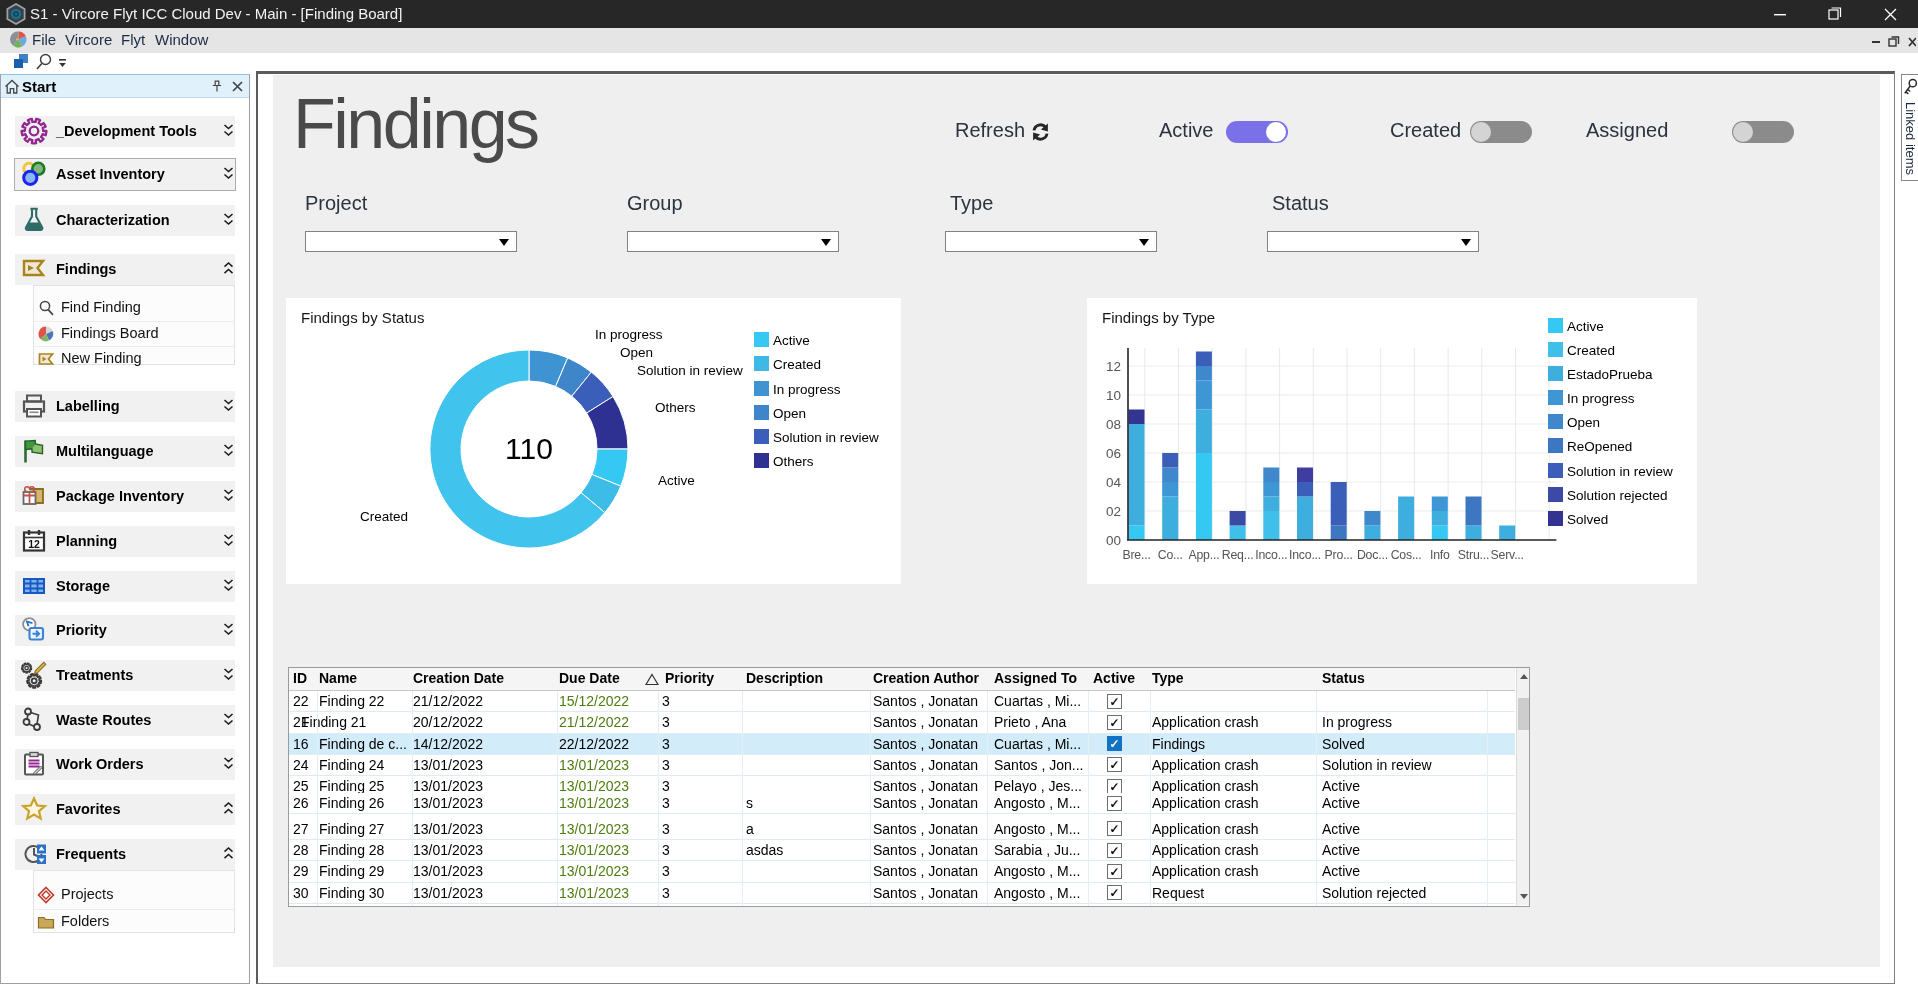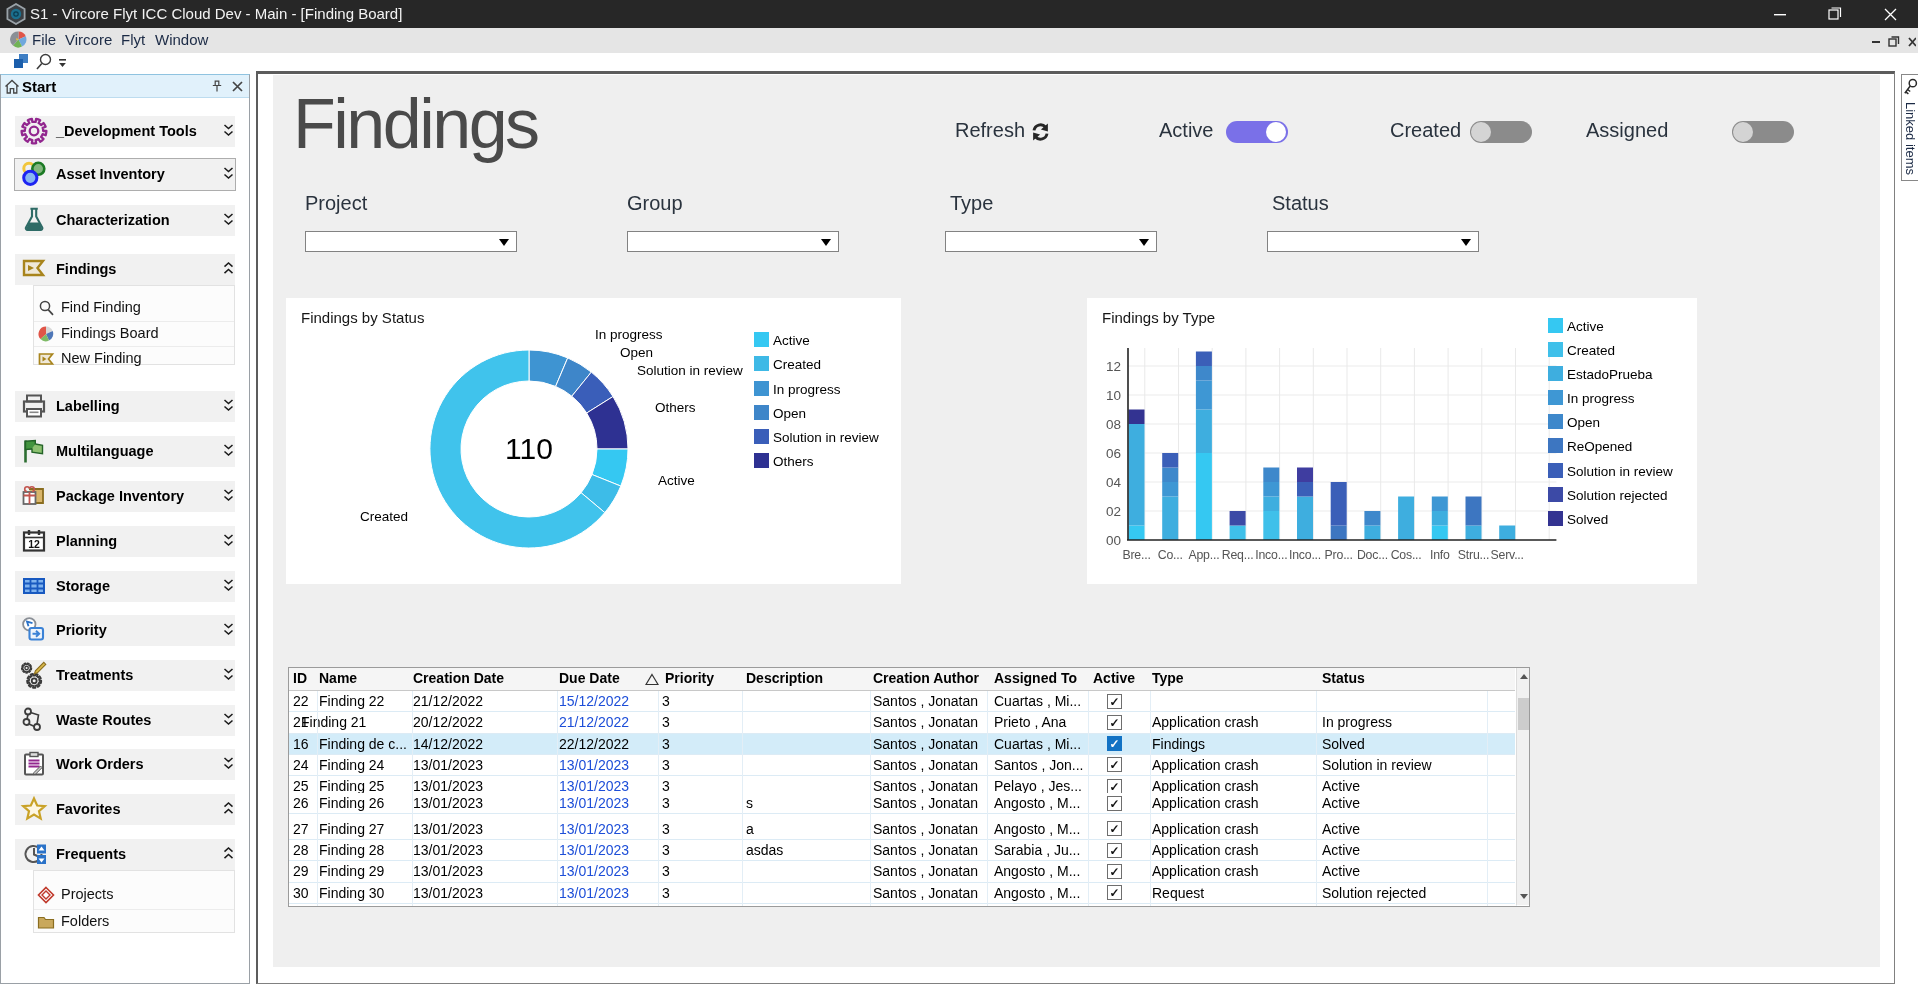--- a/index.html
+++ b/index.html
@@ -41,21 +41,21 @@
 .ctitle{position:absolute;left:15px;top:11px;font-size:15px;color:#161616}
 .dlab{position:absolute;font-size:13.5px;color:#000;white-space:nowrap}
 .leg{position:absolute;font-size:13.5px;color:#000;white-space:nowrap;line-height:24.3px}
 .leg .sq{display:inline-block;width:15px;height:15px;margin-right:4px;vertical-align:-2px}
 
 #grid{position:absolute;left:15px;top:592px;width:1242px;height:240px;background:#fff;border:1px solid #9b9b9b;font-size:14px;overflow:hidden}
 .hrow{position:absolute;left:0;top:0;width:1226px;height:23px;background:#f5f5f5;border-bottom:1px solid #c8c8c8;font-weight:bold}
 .trow{position:absolute;left:0;width:1226px;height:21.3px;border-bottom:1px solid #dcebf5;background:#fff}
 .cell{position:absolute;top:2px;white-space:nowrap;overflow:hidden}
 .vline{position:absolute;top:23px;width:1px;height:215px;background:#e3eef6}
-.red{color:#1d4ed8}
+.red{color:#4d7c0f}
 .cb{position:absolute;left:818px;top:2.5px;width:15px;height:15px;border:1px solid #6e6e6e;background:#fff;text-align:center;line-height:14px;font-size:12px;color:#111;font-weight:bold}
 
 #linktab{position:absolute;left:1901px;top:74px;width:17px;height:107px;background:#fff;border:1px solid #888;border-right:none}
 #linktab .vt{position:absolute;left:1px;top:27px;font-size:13px;color:#1b2a45;writing-mode:vertical-rl;white-space:nowrap}
 </style></head>
 <body>
 
 <div id="titlebar">
  <svg class="abs" style="left:5px;top:3px" width="22" height="22" viewBox="0 0 22 22">
    <polygon points="11,1 19.6,6 19.6,16 11,21 2.4,16 2.4,6" fill="#3a3f44" stroke="#9aa2a8" stroke-width="1.8"></polygon>

